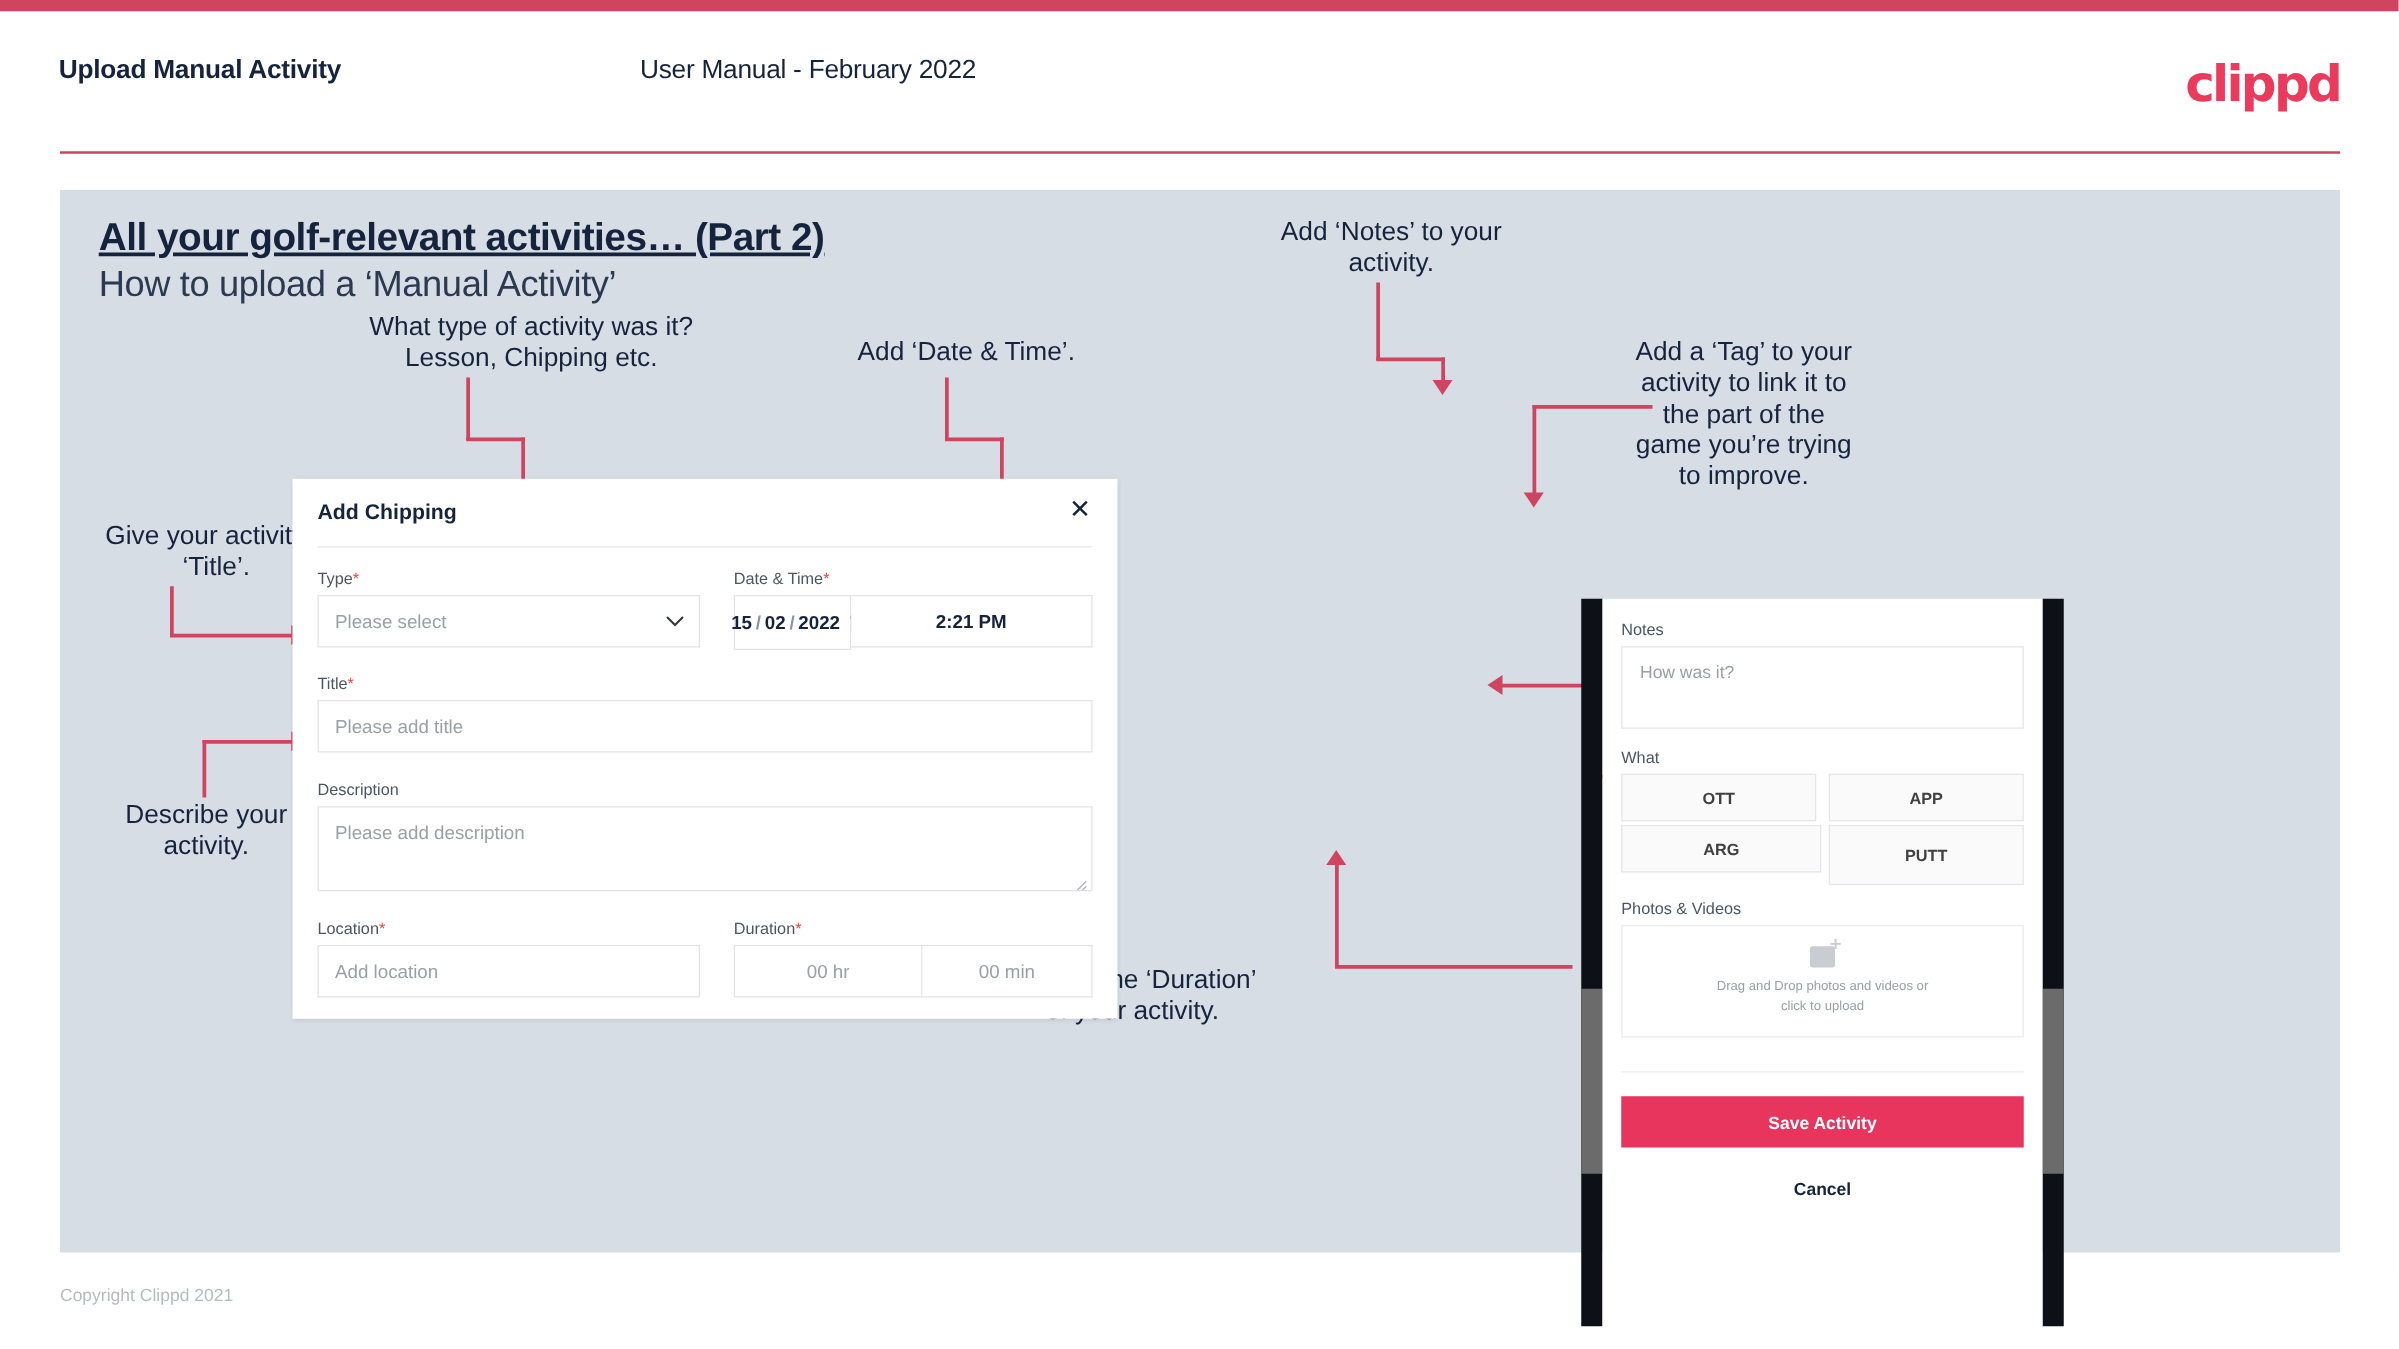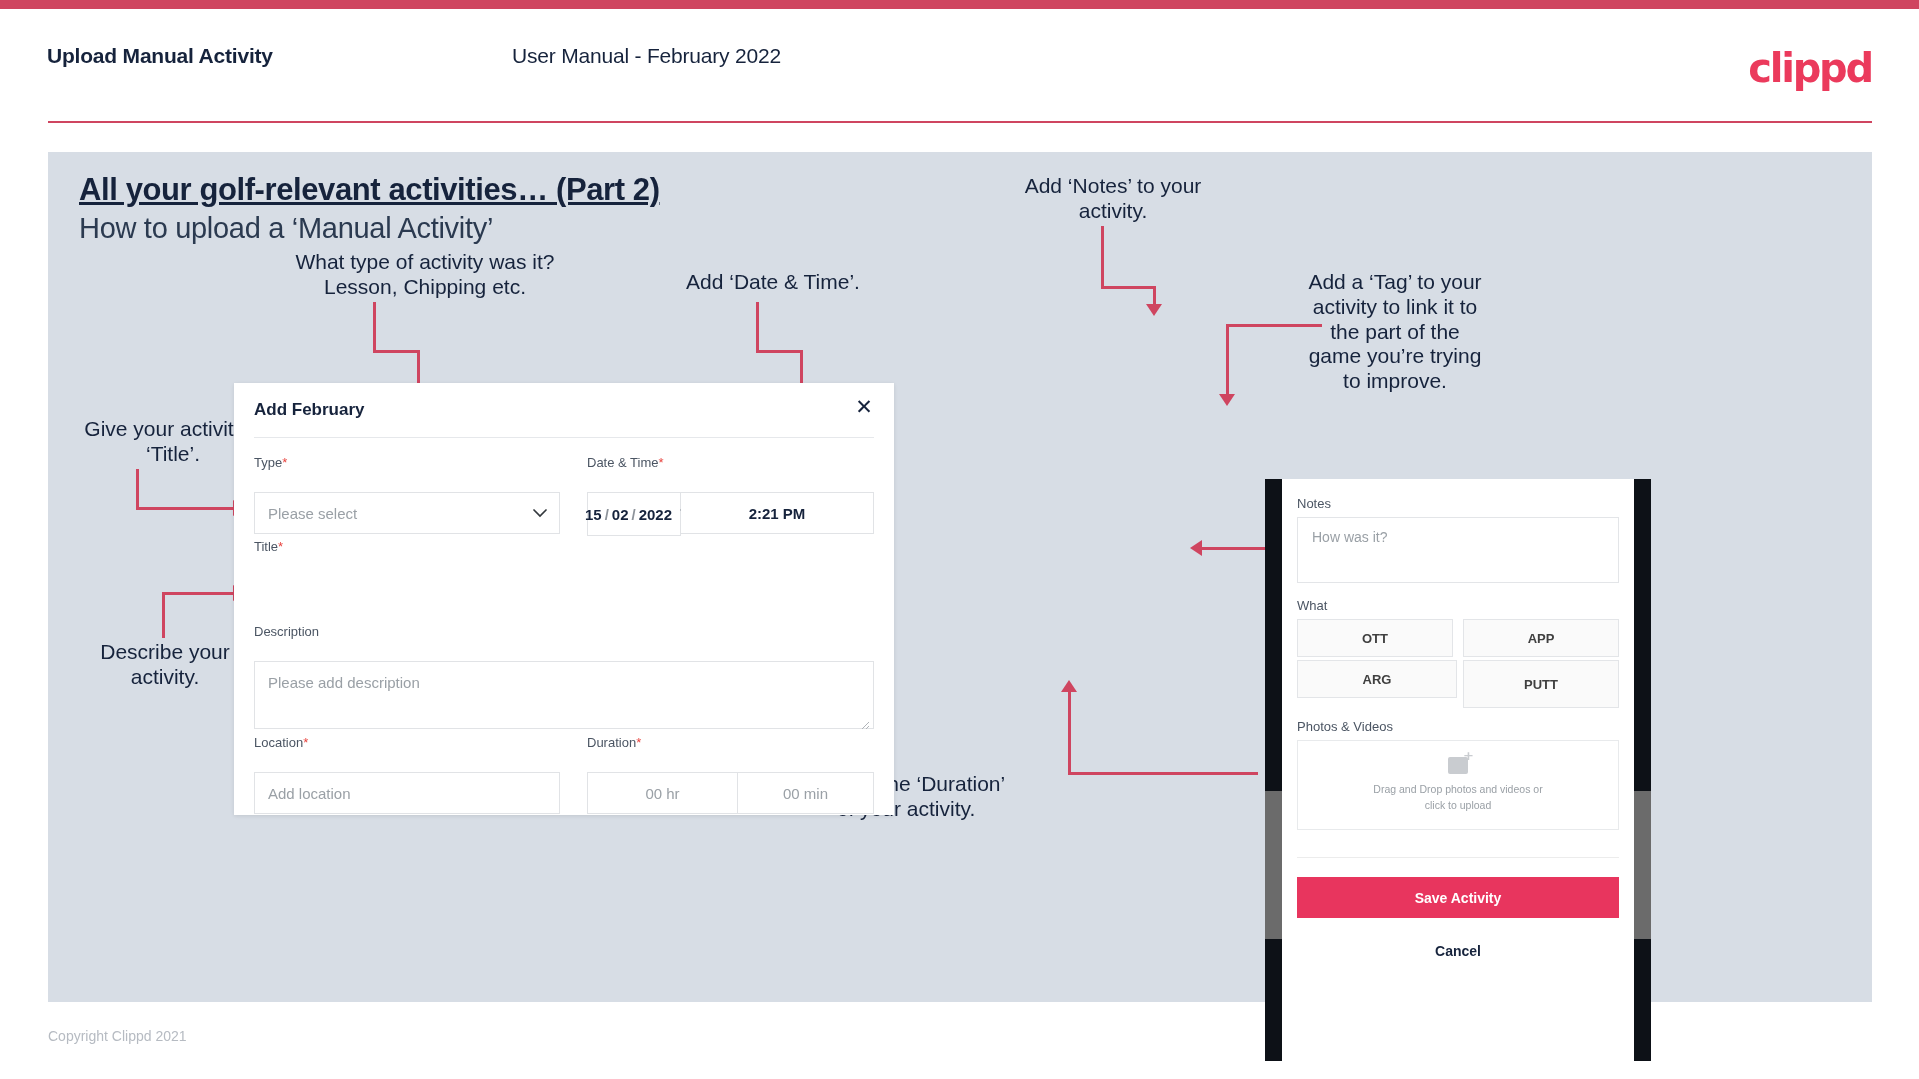--- a/index.html
+++ b/index.html
@@ -127,21 +127,20 @@
   }
   .req { color: #e8443f; }
 
   .inp {
     position: absolute;
     background: #fff;
     border: 1px solid #e1e3e6;
     font-size: 15px; color: #9aa0a6;
     display: flex; align-items: center;
     padding: 0 13px;
-    margin-top: 16px;
   }
   .inp.center { justify-content: center; padding: 0; }
   .inp.dark { color: #16233c; font-weight: 700; }
 
   .chev {
     position: absolute; right: 12px; top: 50%;
     transform: translateY(-50%);
     width: 14px; height: 14px;
     display: flex; align-items: center; justify-content: center;
   }
@@ -334,21 +333,21 @@
 
     <div class="anno" style="left:1208px; top:588px; width:290px;">‘Save Activity’ or
 ‘Cancel’ your changes
 here.</div>
     <div class="ln ln-h" style="left:1020px; top:620px; width:190px;"></div>
     <div class="ln ln-v" style="left:1020px; top:540px; height:82px;"></div>
     <div class="arrow arr-up" style="left:1013px; top:528px;"></div>
 
     <div class="dialog">
 
-      <div class="dlg-title">Add February</div>
+      <div class="dlg-title">Add Chipping</div>
       <div class="dlg-close">✕</div>
       <div class="dlg-rule"></div>
 
       <div class="fld-label" style="left:20px; top:72px;">
         <span>Type</span><span class="req">*</span>
       </div>
       <div class="inp" style="left:20px; top:93px; width:306px; height:42px;">
         <span>Please select</span>
         <span class="chev">
           <svg width="14" height="9" viewBox="0 0 14 9">
@@ -367,20 +366,23 @@
         <span style="color:#8d939a; margin:0 3px;">/</span>
         <span>2022</span>
         <span class="cal-ico"></span>
       </div>
       <div class="inp center dark" style="left:447px; top:93px; width:193px; height:42px; border-left:none;">
         <span>2:21 PM</span>
       </div>
 
       <div class="fld-label" style="left:20px; top:156px;">
         <span>Title</span><span class="req">*</span>
+      </div>
+      <div class="inp" style="left:20px; top:177px; width:620px; height:42px;">
+        <span>Please add title</span>
       </div>
 
       <div class="fld-label" style="left:20px; top:241px;">Description</div>
       <div class="inp" style="left:20px; top:262px; width:620px; height:68px; align-items:flex-start; padding-top:12px;">
         <span>Please add description</span>
         <span class="ta-grip">
           <svg width="10" height="10" viewBox="0 0 10 10">
               <path d="M9 2 L2 9 M9 6 L6 9" stroke="#b0b4b9" stroke-width="1" fill="none"></path>
             </svg>
         </span>

